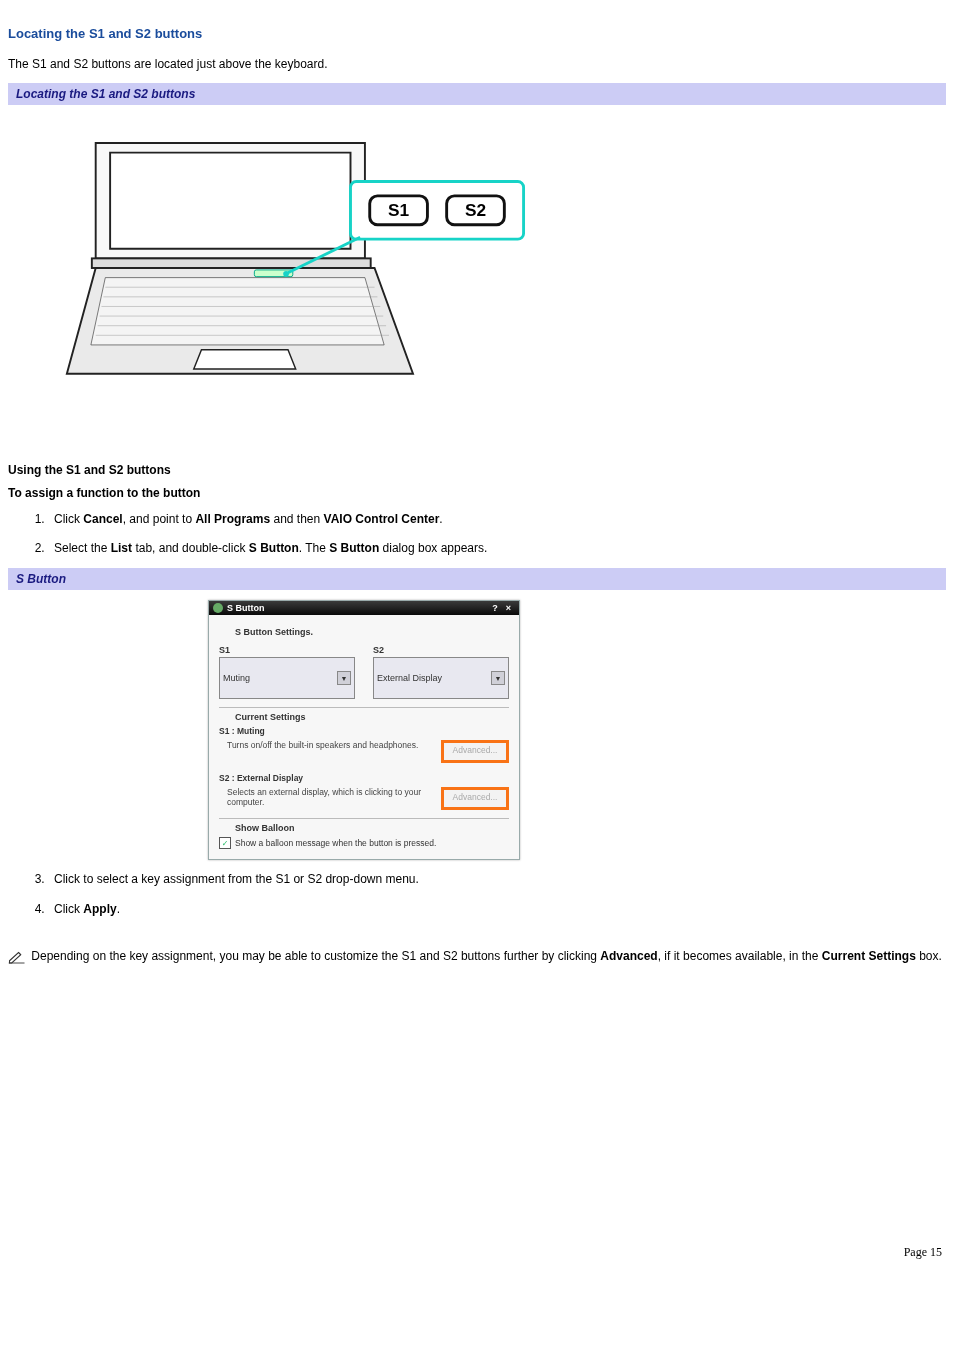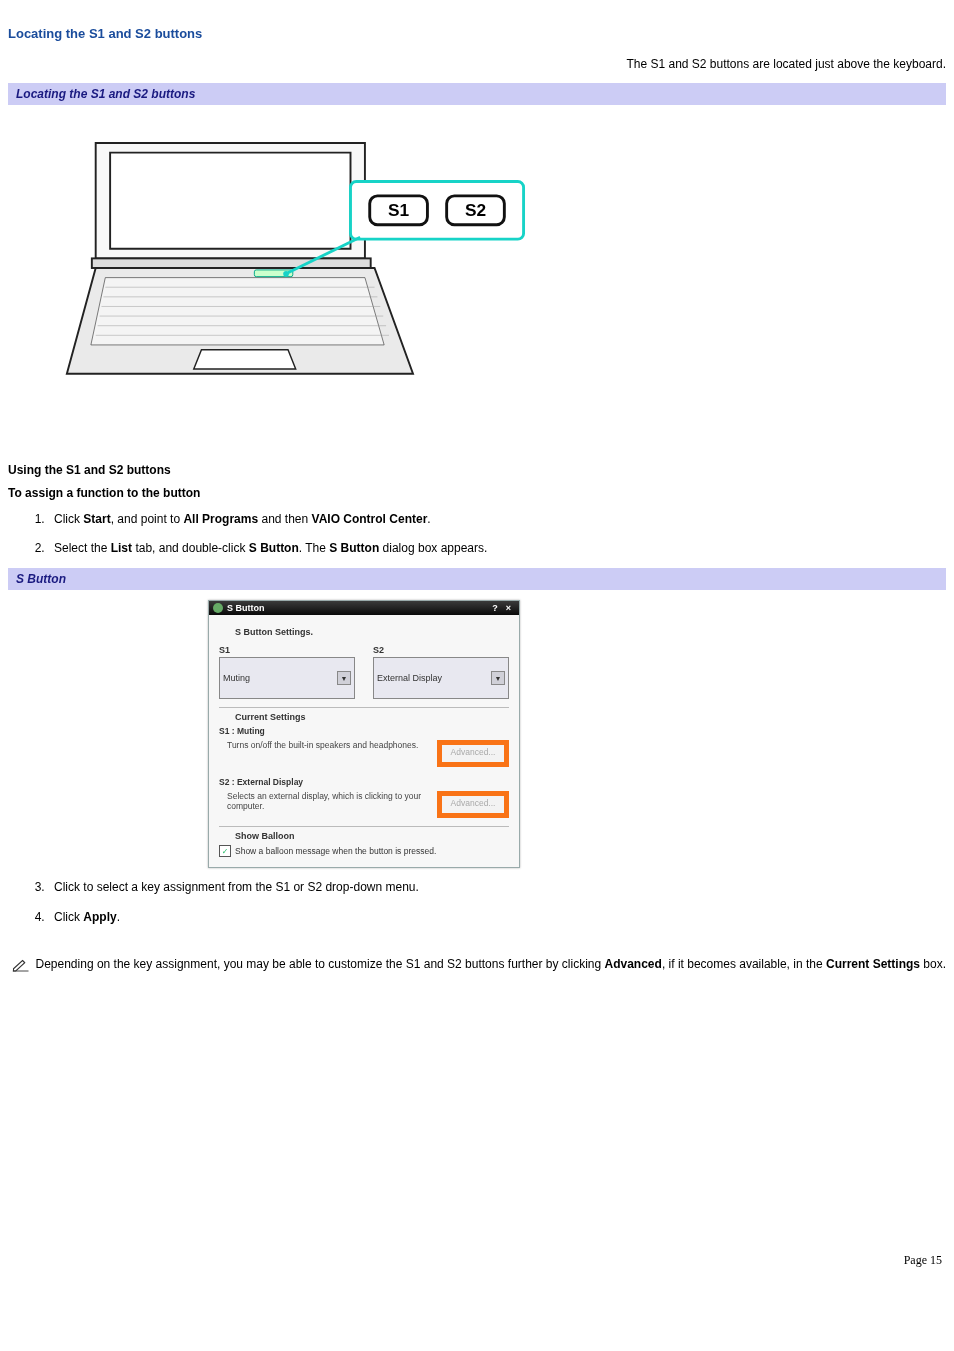--- a/index.html
+++ b/index.html
@@ -13,21 +13,20 @@
   }
   .heading-blue {
     color: #1a4c9c;
     font-weight: bold;
     font-size: 13px;
     margin: 18px 0 14px 0;
   }
   .para {
     margin: 10px 0;
     line-height: 1.5;
-    text-align: right;
   }
   .band {
     background: #ccccf5;
     color: #1a1a80;
     font-style: italic;
     font-weight: bold;
     padding: 4px 8px;
     margin: 4px 0;
   }
   .subheading {
@@ -105,21 +104,21 @@
     margin-left:auto;
     width:12px; height:12px;
     background:#d0d0d8; border:1px solid #888;
     display:flex; align-items:center; justify-content:center;
     font-size:7px;
   }
   .dlg-hr { border-top:1px solid #bbb; margin:8px 0 4px 0; }
   .dlg-sub { margin:4px 0 0 8px; color:#444; font-size:8.5px; display:flex; }
   .dlg-sub .txt { flex:1; padding-right:6px; }
   .dlg-btn {
-    border:5px solid #f97316; background:#eee;
+    border:3px solid #f97316; background:#eee;
     padding:1px 6px; font-size:8.5px; min-width:50px; text-align:center;
     height:15px; line-height:13px;
   }
   .dlg-btn.disabled { color:#aaa; background:#f3f3f3; }
   .dlg-check { display:flex; align-items:center; gap:4px; margin:4px 0 0 0; font-size:8.5px;}
   .dlg-check .box {
     width:10px; height:10px; border:1px solid #555; background:#fff;
     display:flex; align-items:center; justify-content:center; font-size:8px; color:#2b6;
   }
   .dlg-footer {
@@ -178,21 +177,21 @@
     </g>
   </svg>
 </div>
 
 <div class="subheading" style="margin-top:50px;">Using the S1 and S2 buttons</div>
 
 <div class="subheading" style="margin-top:9px;">To assign a function to the button</div>
 
 <ol>
   <li>
-    <span>Click </span><b>Start</b><span>, and point to </span><b>All Programs</b><span> and then </span><b>VAIO Control Center</b><span>.</span>
+    <span>Click </span><b>Cancel</b><span>, and point to </span><b>All Programs</b><span> and then </span><b>VAIO Control Center</b><span>.</span>
   </li>
   <li>
     <span>Select the </span><b>List</b><span> tab, and double-click </span><b>S Button</b><span>. The </span><b>S Button</b><span> dialog box appears.</span>
   </li>
 </ol>
 
 <div class="band">S Button</div>
 
 <div class="dialog-wrap">
   <div class="dlg">

